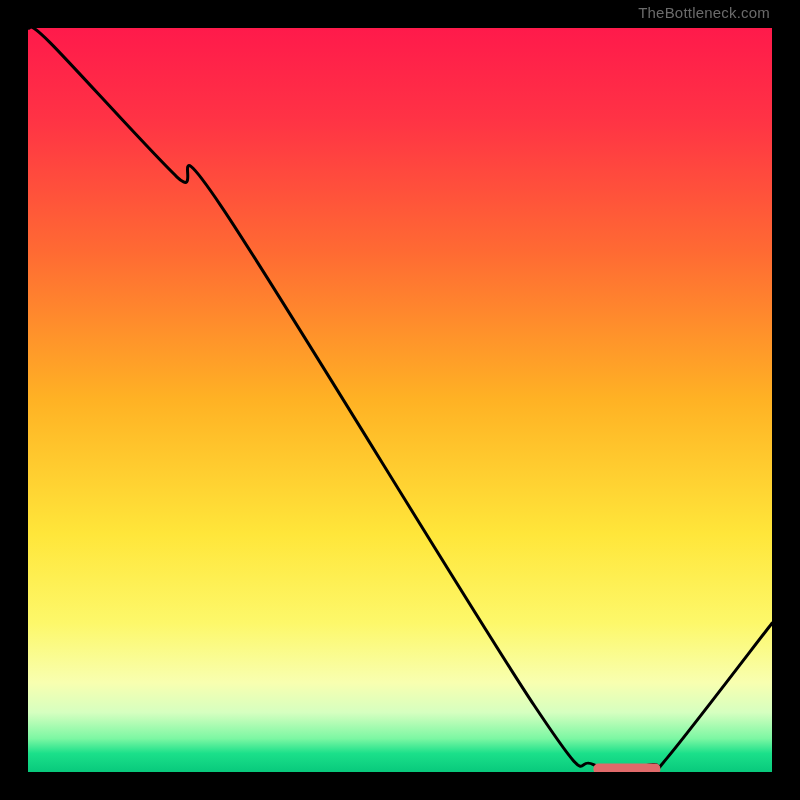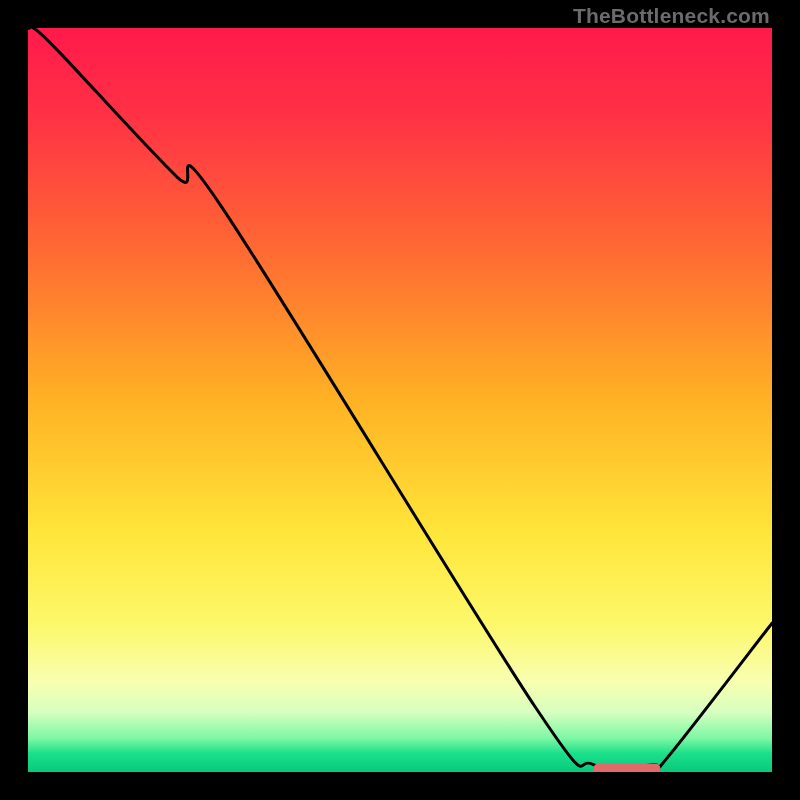--- a/index.html
+++ b/index.html
@@ -24,22 +24,22 @@
     left: 0;
     top: 0;
     width: 744px;
     height: 744px;
   }
   .watermark {
     position: absolute;
     top: 4px;
     right: 30px;
     color: #6b6b6b;
-    font-size: 21px;
-    font-weight: 700;
+    font-size: 15px;
+    font-weight: 400;
     letter-spacing: 0.2px;
   }
 </style>
 </head>
 <body>
 
 <div class="watermark">TheBottleneck.com</div>
 
 <div class="frame">
   <svg class="plot-area" viewBox="0 0 744 744">

